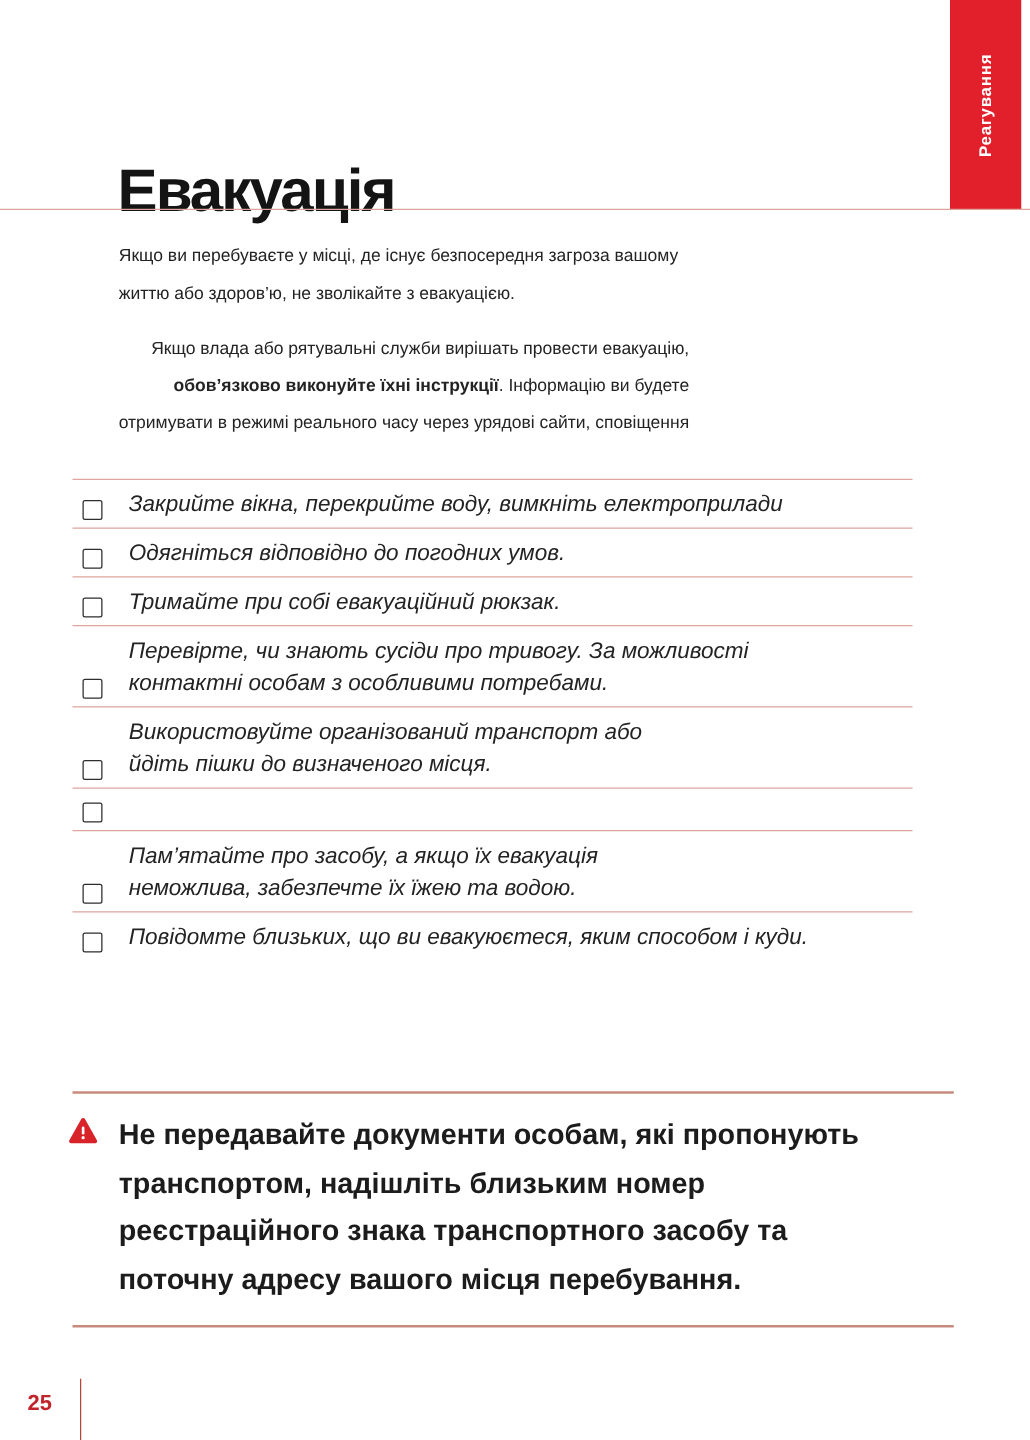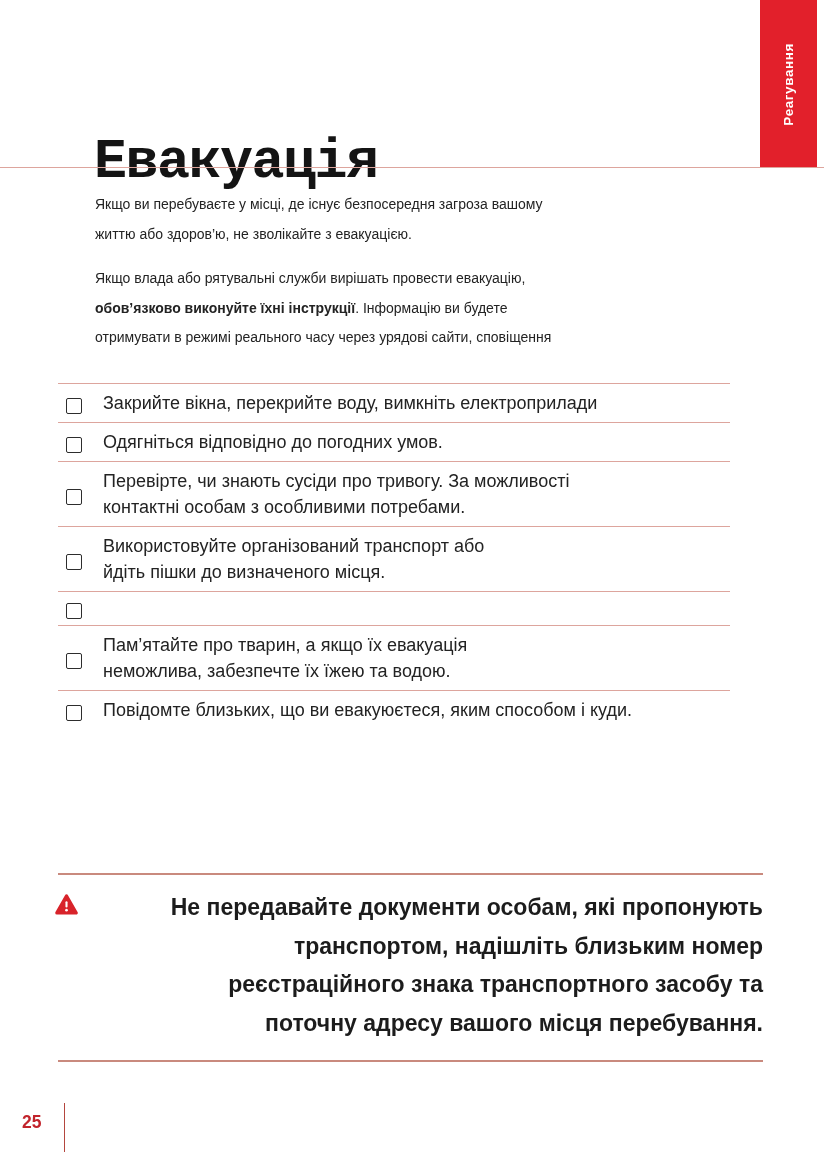--- a/index.html
+++ b/index.html
@@ -23,64 +23,65 @@
     transform:rotate(180deg);
     color:#ffffff;
     font-size:13.5px;
     font-weight:bold;
     letter-spacing:.6px;
     white-space:nowrap;
   }
   
   .title{
     position:absolute;left:94px;top:94px;
-    font-family:Liberation Mono, monospace;
+    font-family:Liberation Sans, sans-serif;
     font-weight:bold;
-    font-size:55px;
+    font-size:48px;
     letter-spacing:-1.5px;
     color:#141414;
     white-space:nowrap;
   }
   .title-rule{
     position:absolute;left:0;top:167px;width:824px;height:0;
     border-top:1.6px solid var(--separator,#d5a49d);
   }
   
   .intro-p{position:absolute;left:95px;font-size:14px;line-height:29.5px;}
   .intro-p .line{white-space:nowrap;}
   #intro-p1{top:190px;}
-  #intro-p2{top:264px;}
+  #intro-p2{top:264px;text-align:right;}
   .b{font-weight:bold;}
   
   .checklist{position:absolute;left:58px;top:383px;width:672px;}
   .check-row{
-    display:flex;align-items:center;
+    display:flex;align-items:flex-end;
     border-top:1.5px solid var(--separator,#dda59d);
     padding:6px 0 6px 0;
+    font-style:italic;
   }
   .checkbox{
     flex:none;width:14px;height:14px;
     border:1.7px solid #2d2d2d;border-radius:2px;
     margin:5px 0 0 8px;background:#fff;
   }
   .item-text{margin-left:21px;font-size:18px;line-height:26px;}
   .item-text .line{white-space:nowrap;}
   
   .warning{
     position:absolute;left:58px;top:873px;width:705px;
     border-top:2px solid var(--warning-rule,#c98a7e);
     border-bottom:2px solid var(--warning-rule,#c98a7e);
     padding:13px 0 18px 0;
   }
   .warning-icon{position:absolute;left:-3px;top:18px;width:23px;height:23px;}
   .warning-text{
     margin-left:37px;
     font-size:23px;font-weight:bold;line-height:38.5px;color:#1c1c1c;
   }
-  .warning-text .line{white-space:nowrap;text-align:right;}
+  .warning-text .line{white-space:nowrap;}
   
   .page-number{
     position:absolute;left:22px;top:1112px;
     font-size:17.5px;font-weight:bold;
     color:var(--page-red,#c2242c);
   }
   .footer-rule{
     position:absolute;left:64px;top:1103px;height:49px;width:0;
     border-left:1.6px solid #b4463e;
   }
@@ -118,20 +119,26 @@
     </div>
 
     <div class="check-row">
       <span class="checkbox"></span>
       <div class="item-text">
         <div class="line">Одягніться відповідно до погодних умов.</div>
       </div>
     </div>
 
 
+    <div class="check-row">
+      <span class="checkbox"></span>
+      <div class="item-text">
+        <div class="line">Тримайте при собі евакуаційний рюкзак.</div>
+      </div>
+    </div>
 
     <div class="check-row">
       <span class="checkbox"></span>
       <div class="item-text">
         <div class="line">Перевірте, чи знають сусіди про тривогу. За можливості</div>
         <div class="line">контактні особам з особливими потребами.</div>
       </div>
     </div>
 
     <div class="check-row">
@@ -142,21 +149,21 @@
       </div>
     </div>
 
     <div class="check-row">
       <span class="checkbox"></span>
     </div>
 
     <div class="check-row">
       <span class="checkbox"></span>
       <div class="item-text">
-        <div class="line">Пам’ятайте про тварин, а якщо їх евакуація</div>
+        <div class="line">Пам’ятайте про засобу, а якщо їх евакуація</div>
         <div class="line">неможлива, забезпечте їх їжею та водою.</div>
       </div>
     </div>
 
     <div class="check-row">
       <span class="checkbox"></span>
       <div class="item-text">
         <div class="line">Повідомте близьких, що ви евакуюєтеся, яким способом і куди.</div>
       </div>
     </div>

